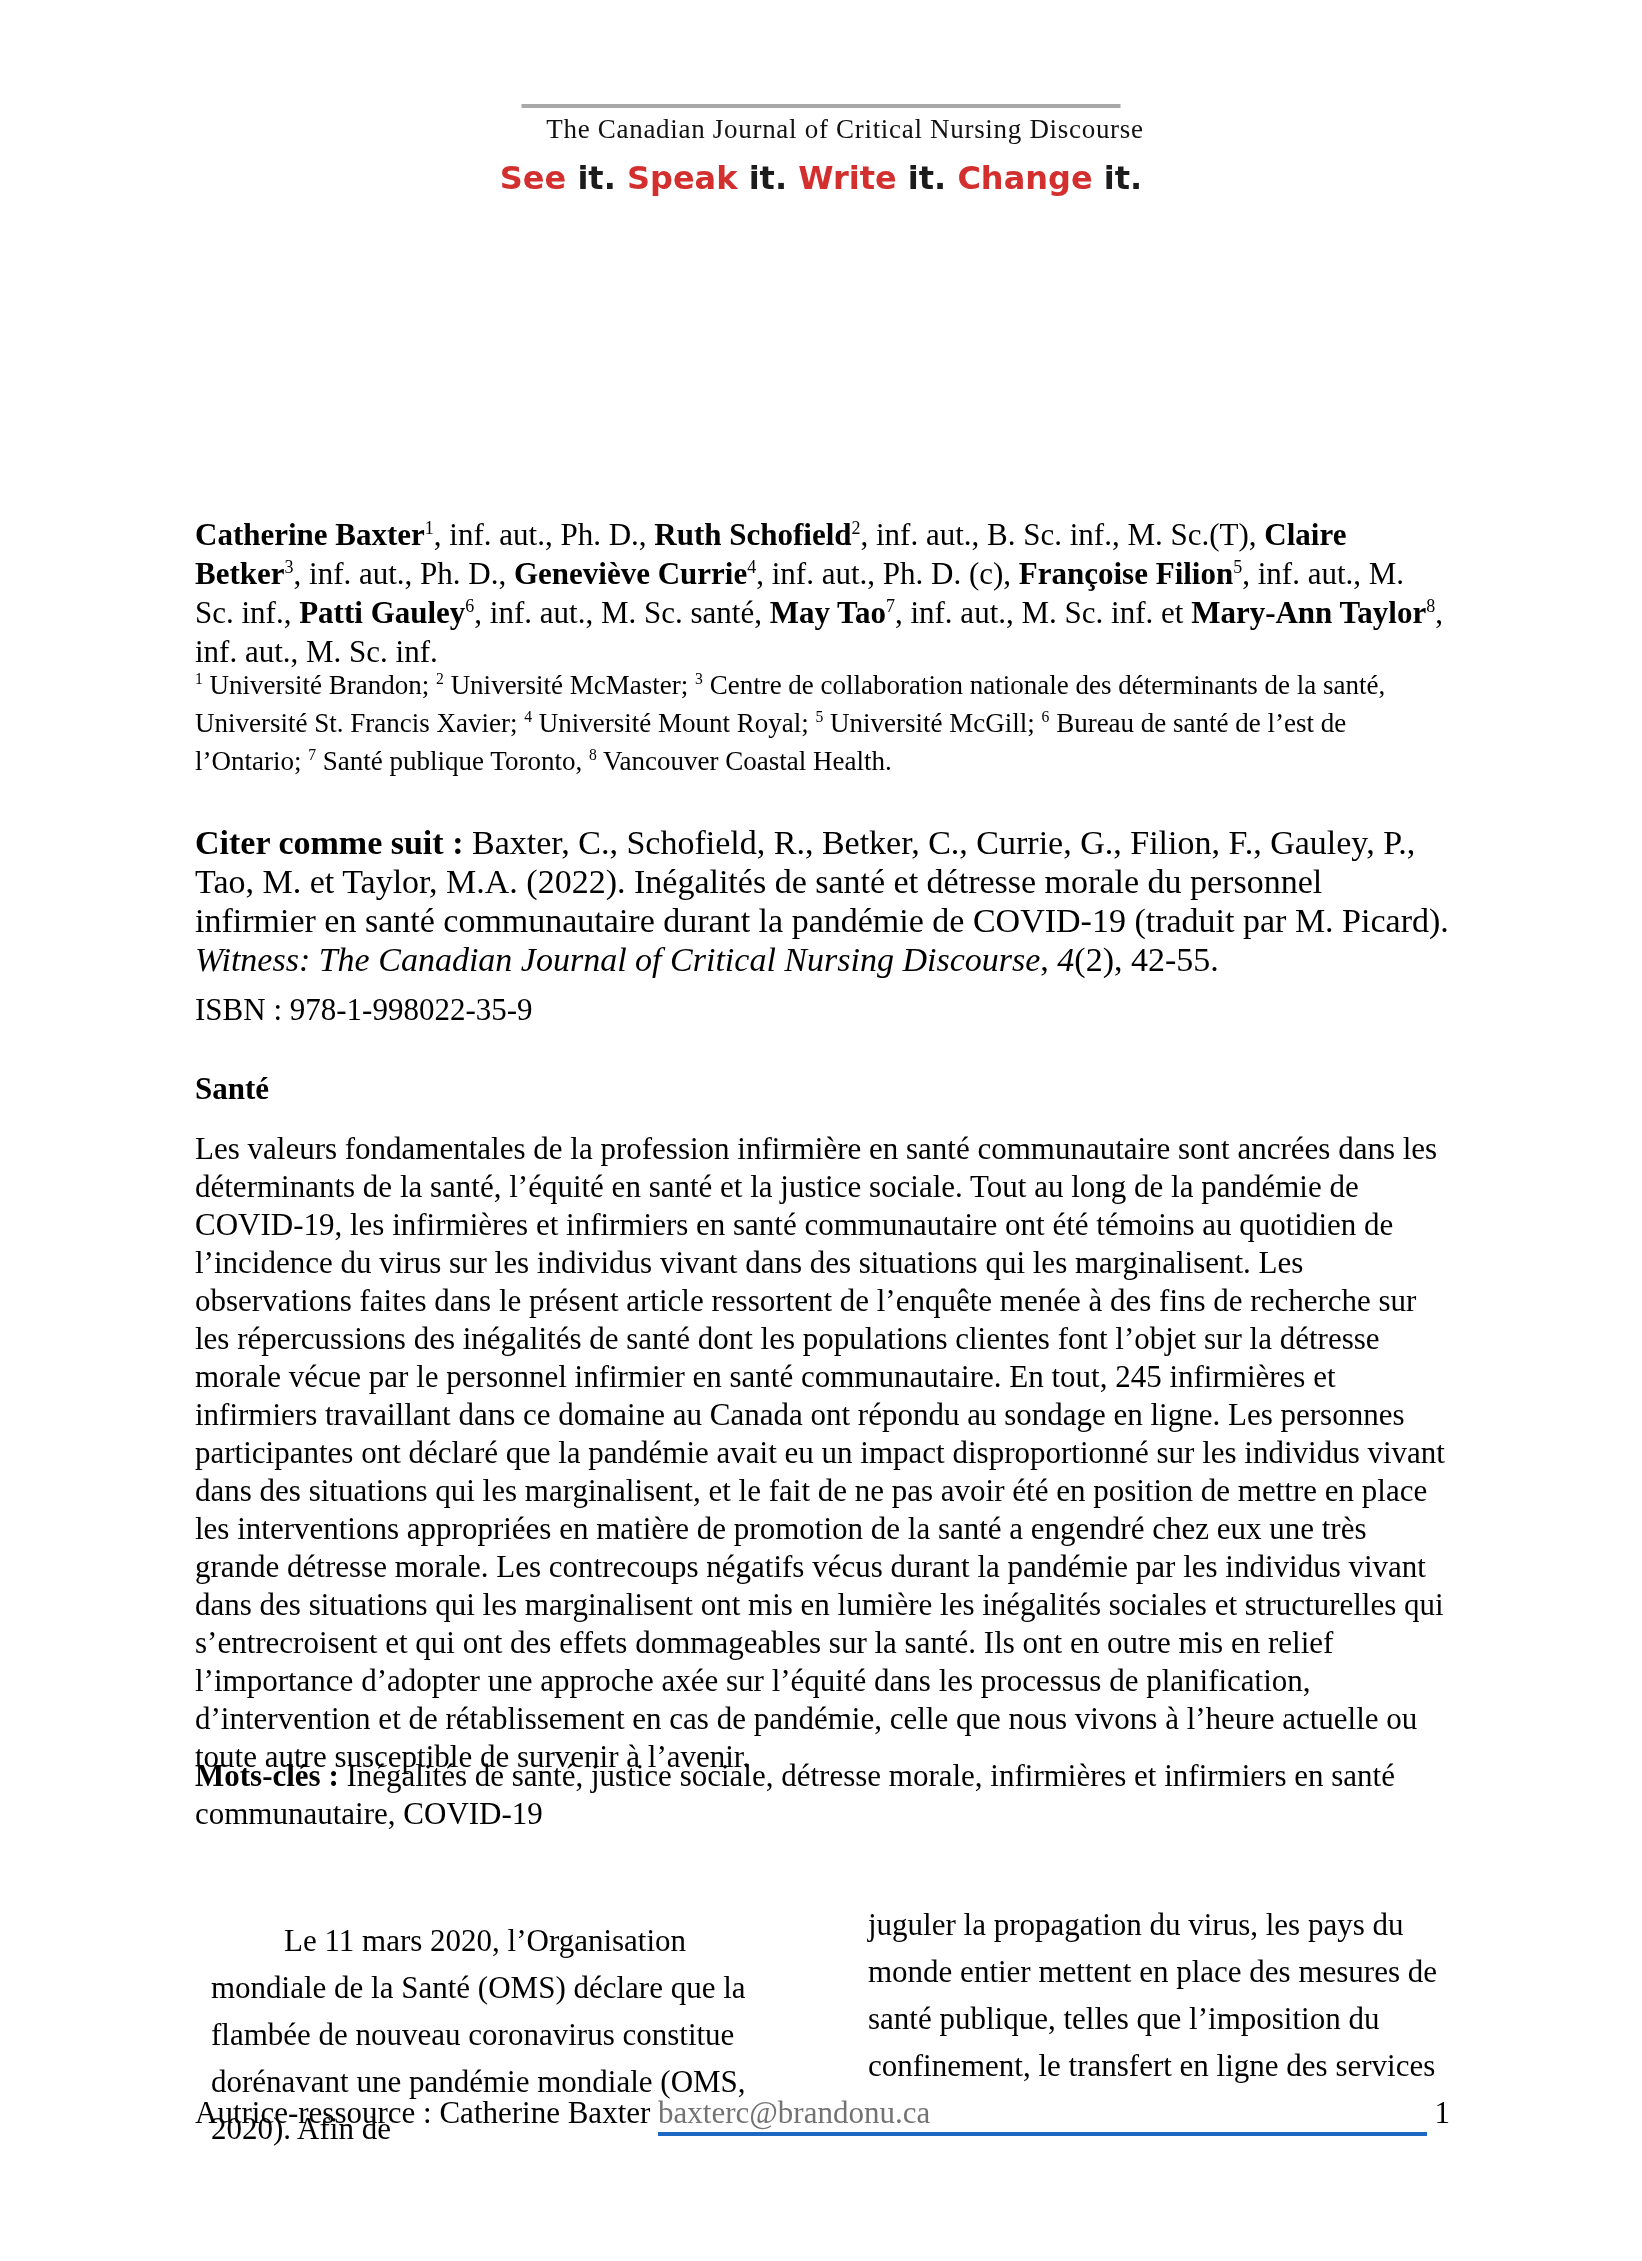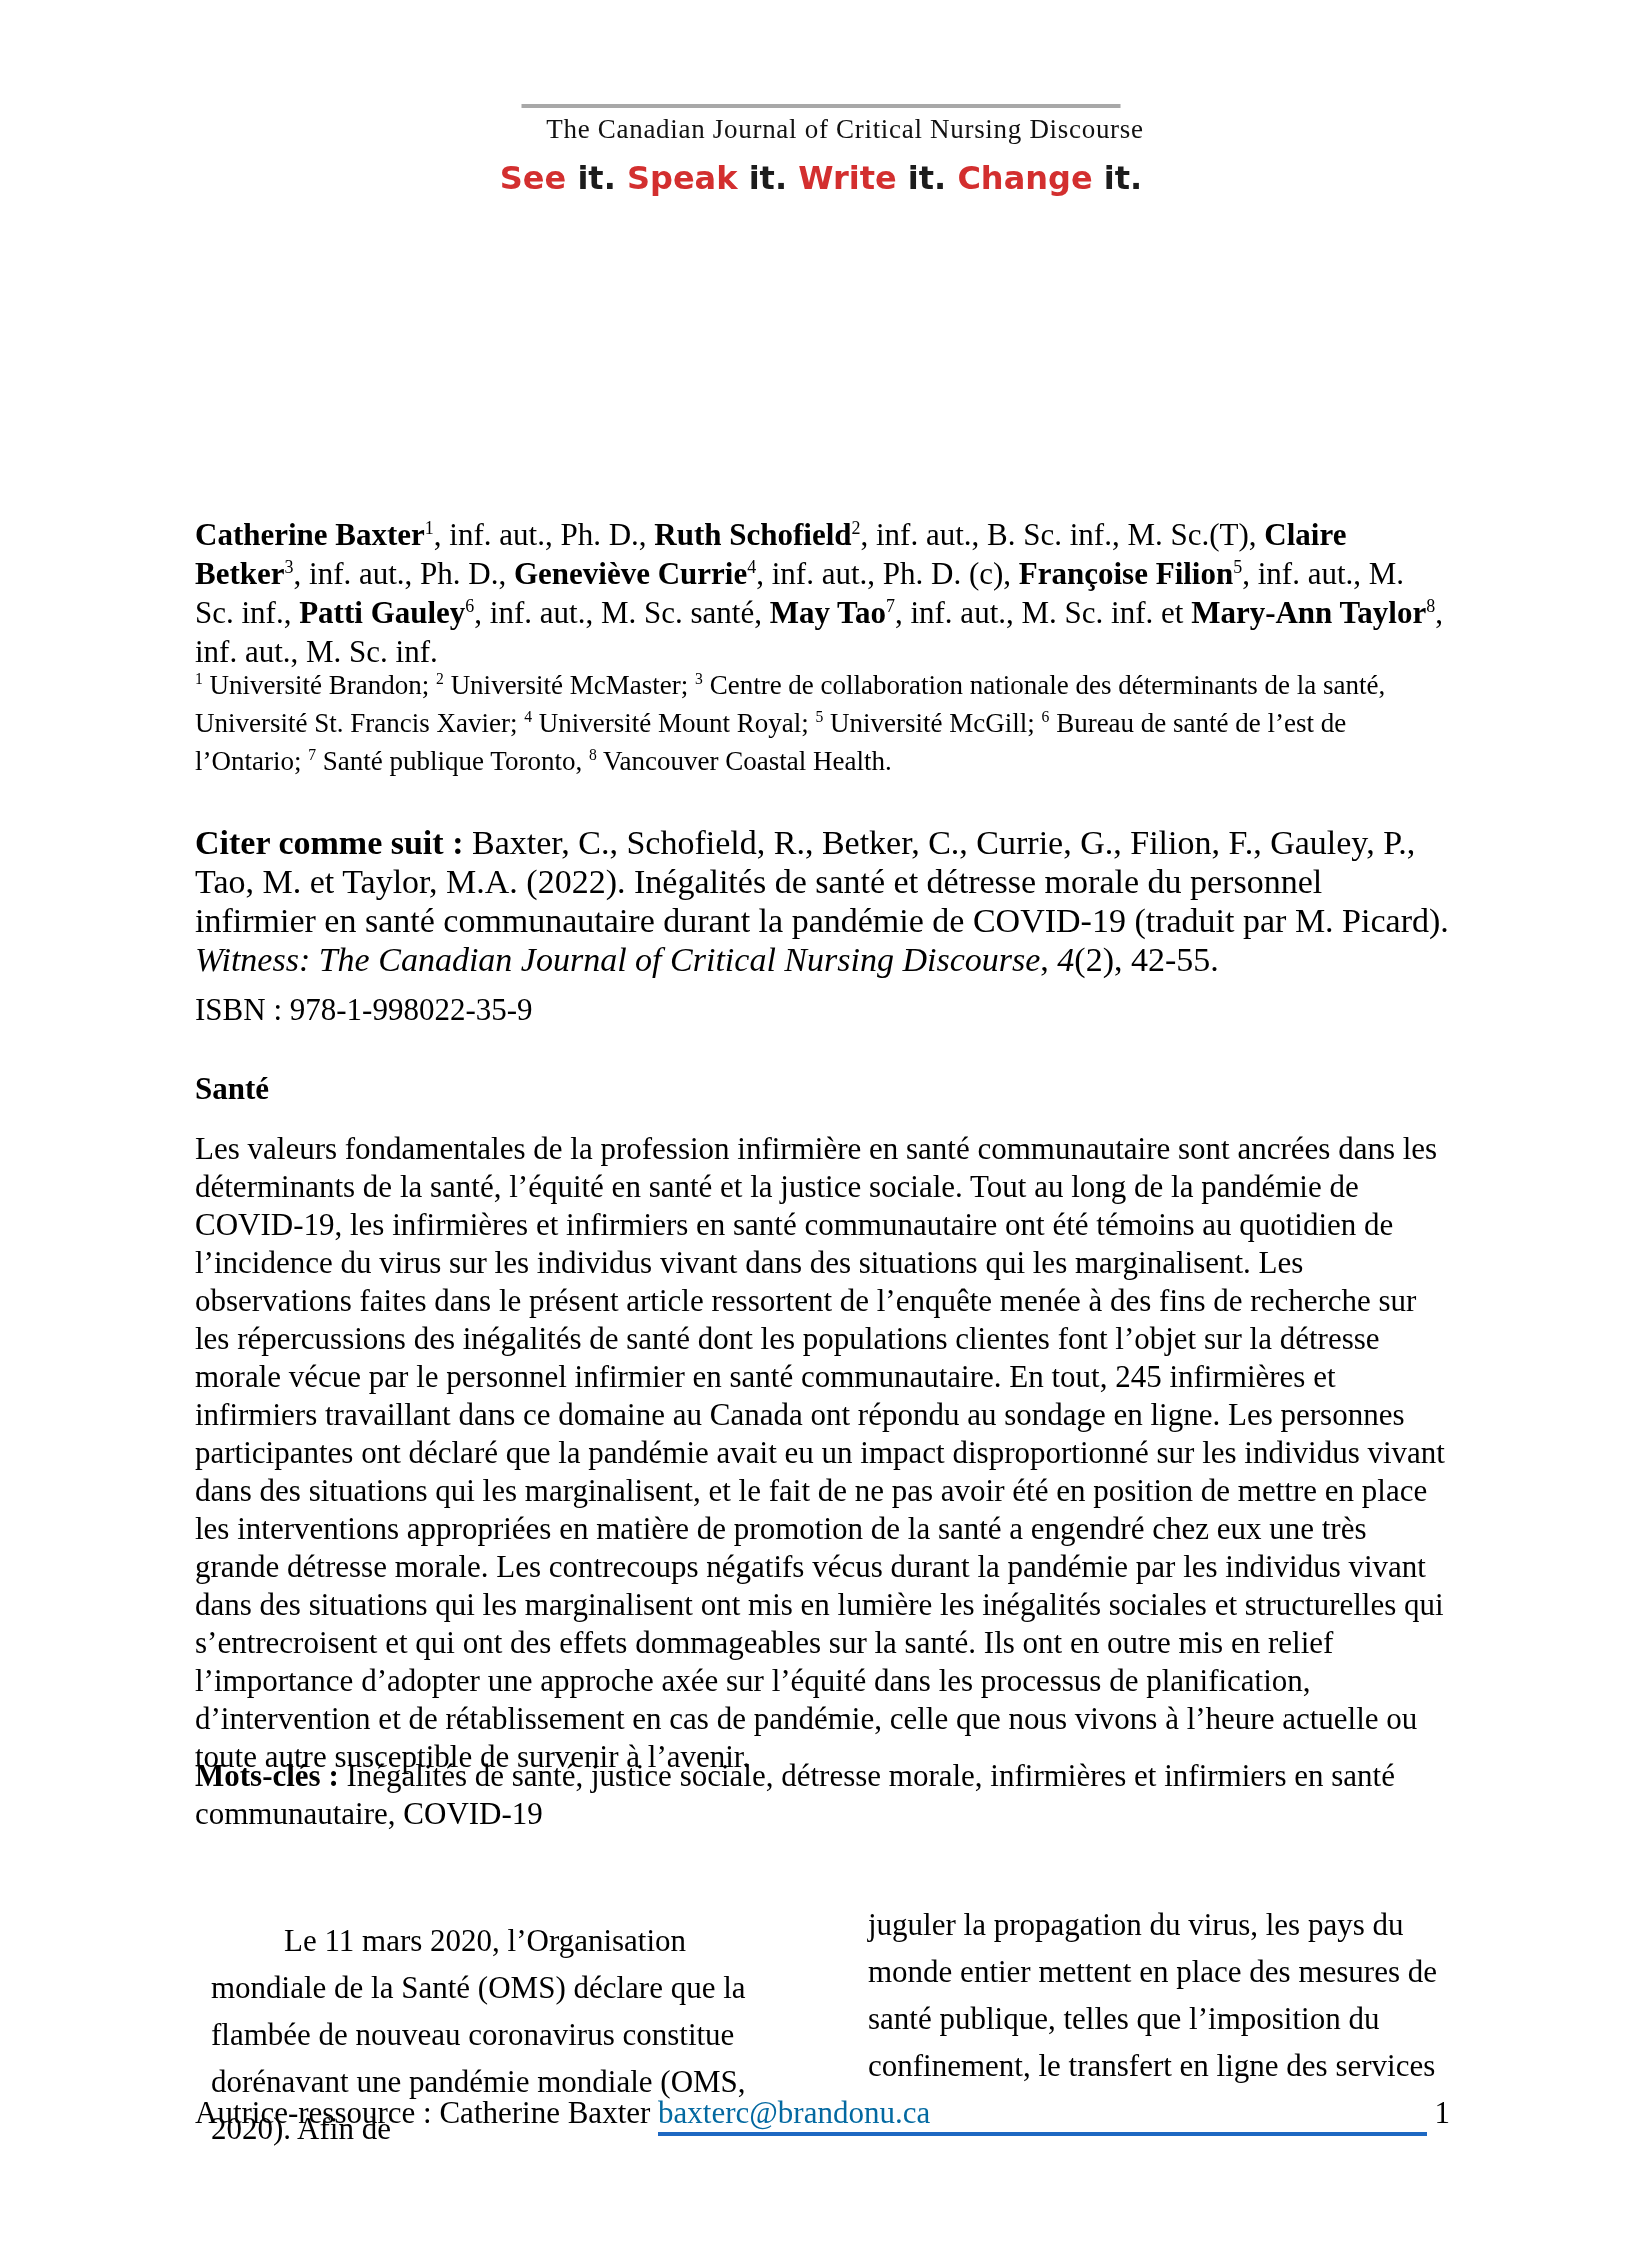--- a/index.html
+++ b/index.html
@@ -80,21 +80,21 @@
   .col.second p{margin:0;}
 
   
   .footer{
     position:absolute;top:2094px;left:195px;width:1255px;
     display:flex;align-items:stretch;
     font-size:31px;line-height:38px;
   }
   .f-label{white-space:pre;}
   .f-email{
-    color:#0369a1;text-decoration:none;
+    color:#737373;text-decoration:none;
     border-bottom:4.4px solid #1d68c2;white-space:pre;cursor:pointer;
   }
   .f-fill{flex:1 1 auto;border-bottom:4.4px solid #1d68c2;margin-right:7.3px;}
   .f-page{white-space:pre;}
 </style>
 </head>
 <body>
 
 <div class="page">
 

